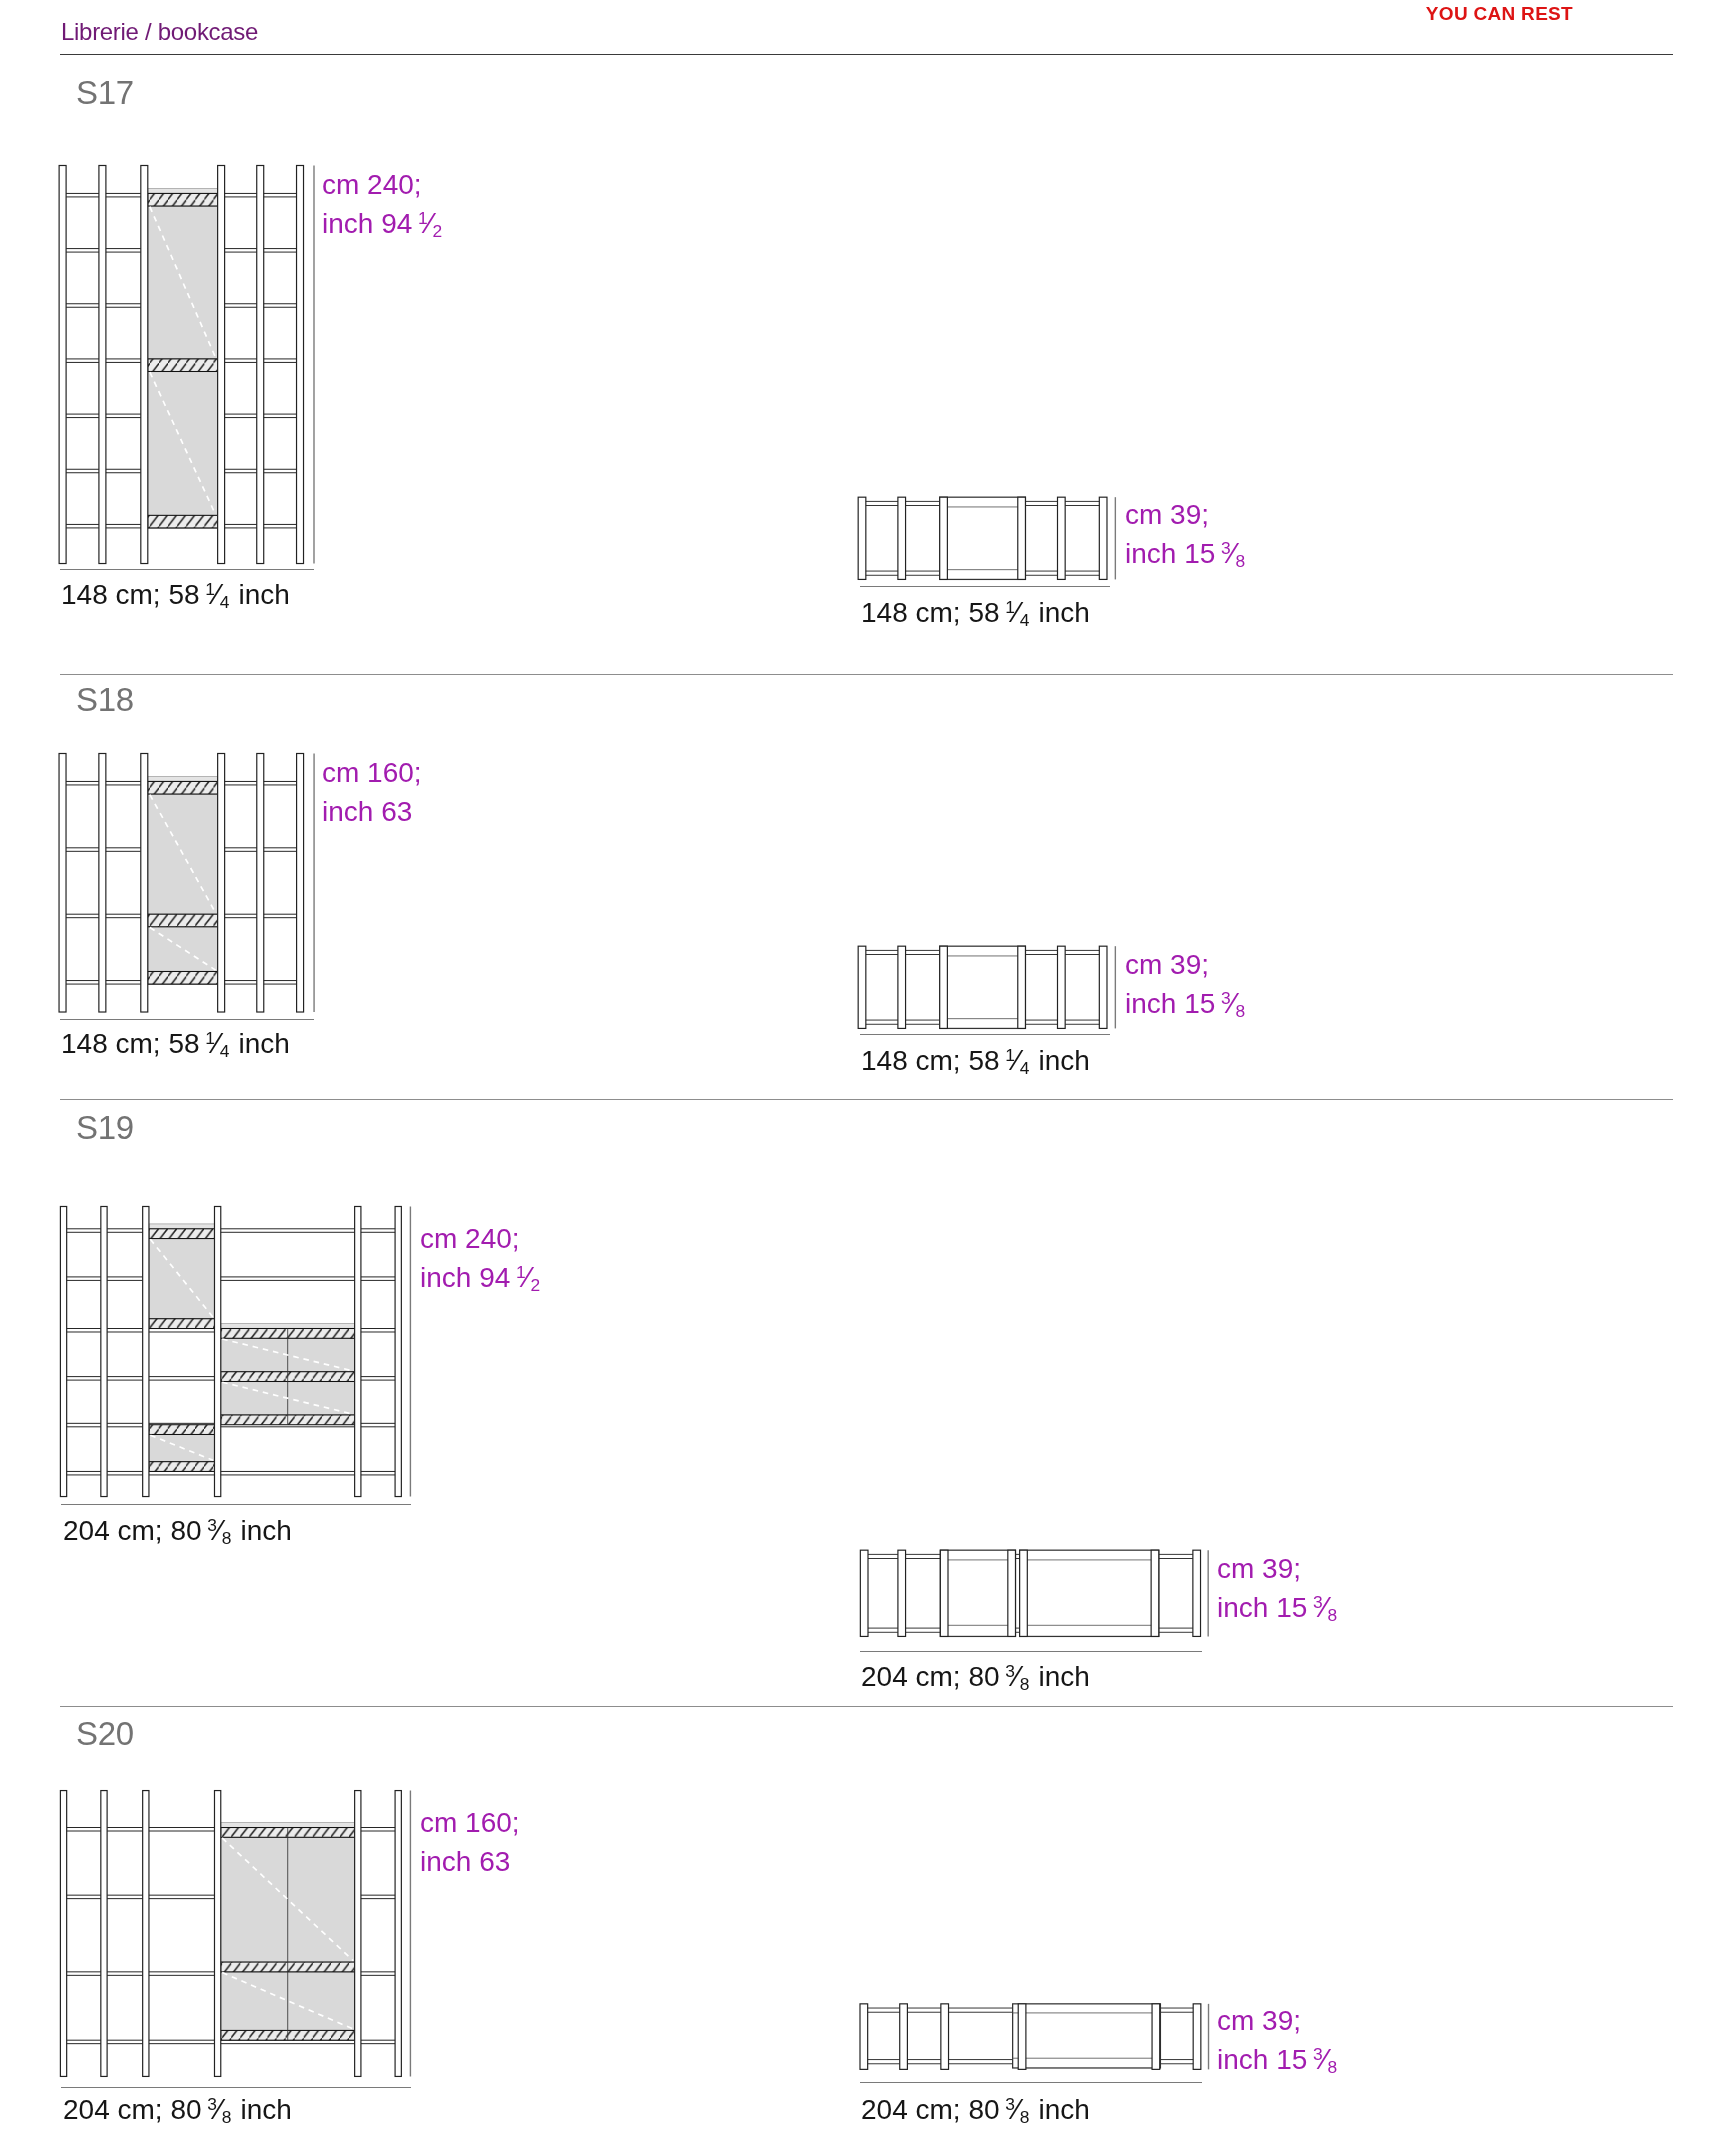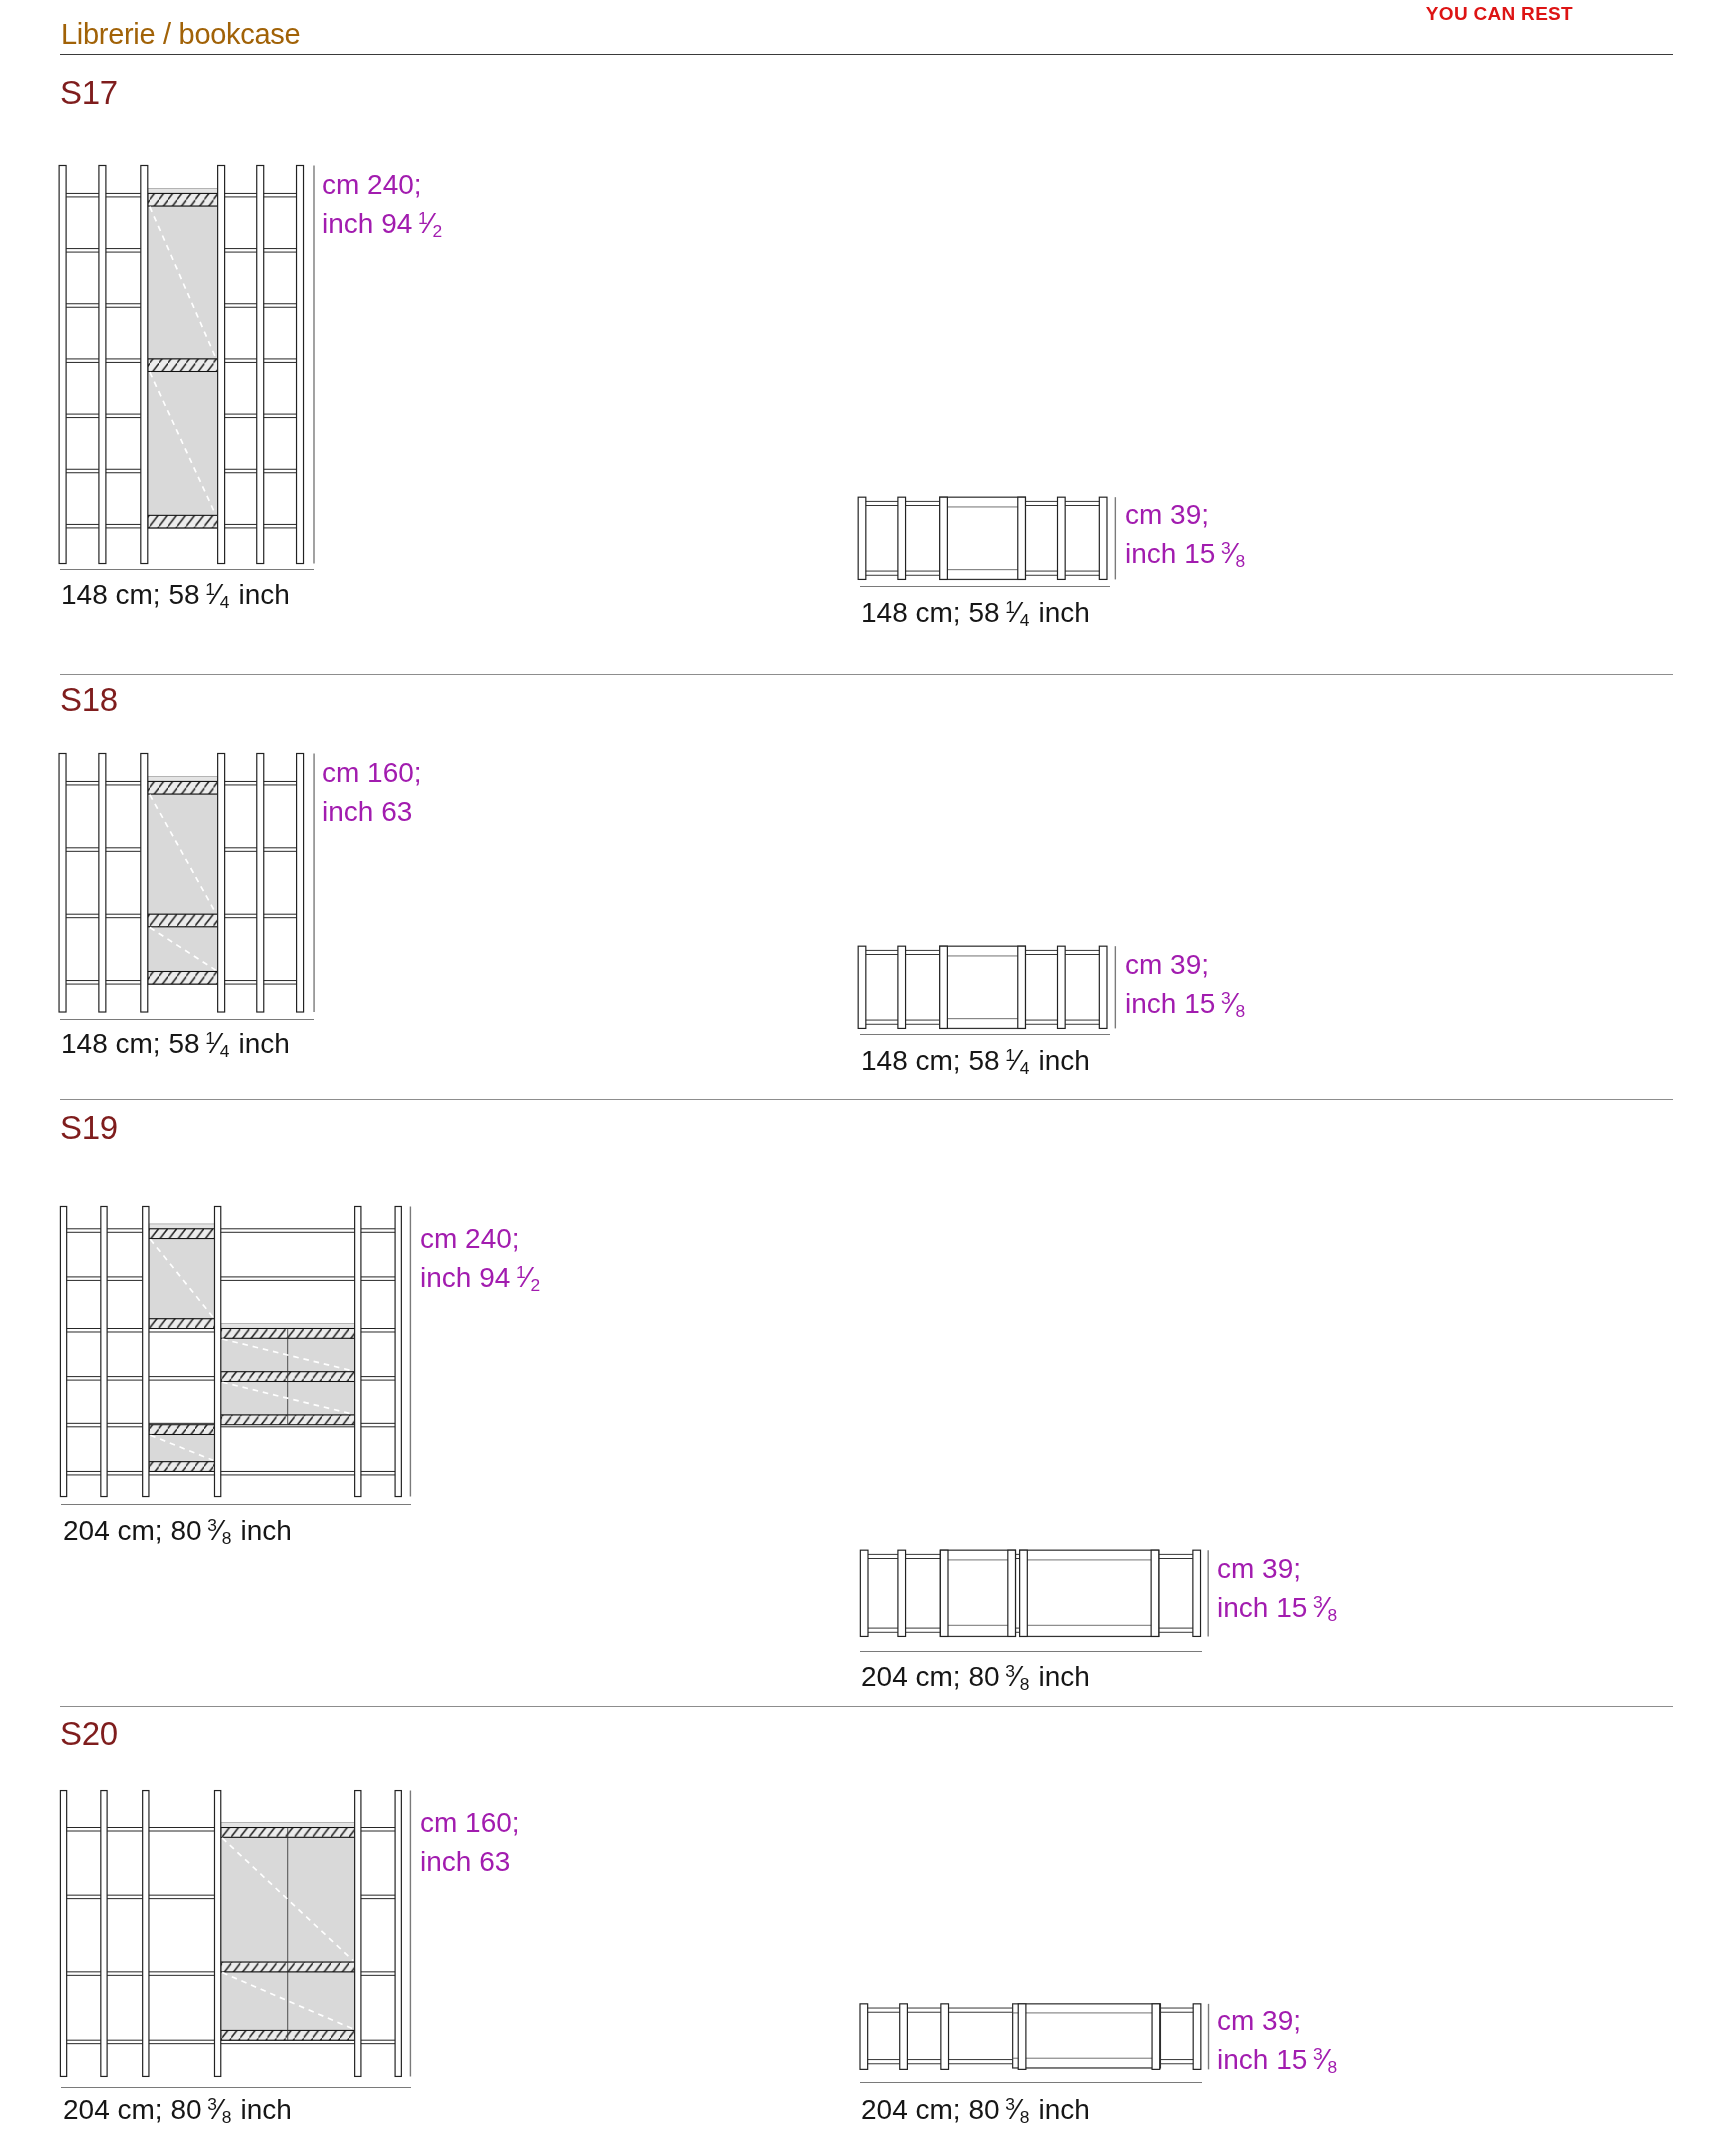--- a/index.html
+++ b/index.html
@@ -1,23 +1,23 @@
 <!DOCTYPE html>
 <html style="font-size:11px"><head>
 <meta charset="utf-8">
 <style>
   html,body{margin:0;padding:0;background:#fff;}
   .page{position:relative;width:1730px;height:2129px;background:#ffffff;overflow:hidden;
         font-family:"Liberation Sans","DejaVu Sans",sans-serif;color:#1a1a1a;}
   .abs{position:absolute;}
-  .page-title{left:61px;top:18px;font-size:29px;letter-spacing:-0.3px;color:#a16207;}
+  .page-title{left:61px;top:18px;font-size:24px;letter-spacing:-0.3px;color:#701a75;}
   .tagline{right:157px;top:2.8px;font-size:19px;font-weight:bold;letter-spacing:0.3px;color:#DD1414;}
   .header-rule{left:60px;top:54px;width:1613px;height:1.4px;background:#3a3a3a;}
   .sep{left:60px;height:1px;background:#8d8d8d;width:1613px;}
-  .section-label{left:60px;font-size:33px;letter-spacing:-0.3px;color:#7f1d1d;}
+  .section-label{left:76px;font-size:33px;letter-spacing:-0.3px;color:#737373;}
   .dim-block{position:absolute;font-size:28px;line-height:39px;color:#a21caf;white-space:nowrap;}
   .dim-label{position:absolute;font-size:28px;color:#161616;white-space:nowrap;}
   .baseline{position:absolute;height:1.4px;background:#7a7a7a;}
   .frac{display:inline-block;margin:0 1.4px 0 5.6px;white-space:nowrap;}
   .fnum{font-size:17.4px;position:relative;top:-9px;}
   .fden{font-size:17.4px;position:relative;top:3.5px;}
   .fsl::before{content:"\2044";font-size:29px;}
   svg{position:absolute;overflow:visible;}
   .shelf{fill:#ffffff;stroke:#222222;stroke-width:1.4;}
   .post{fill:#ffffff;stroke:#222222;stroke-width:1.7;}

